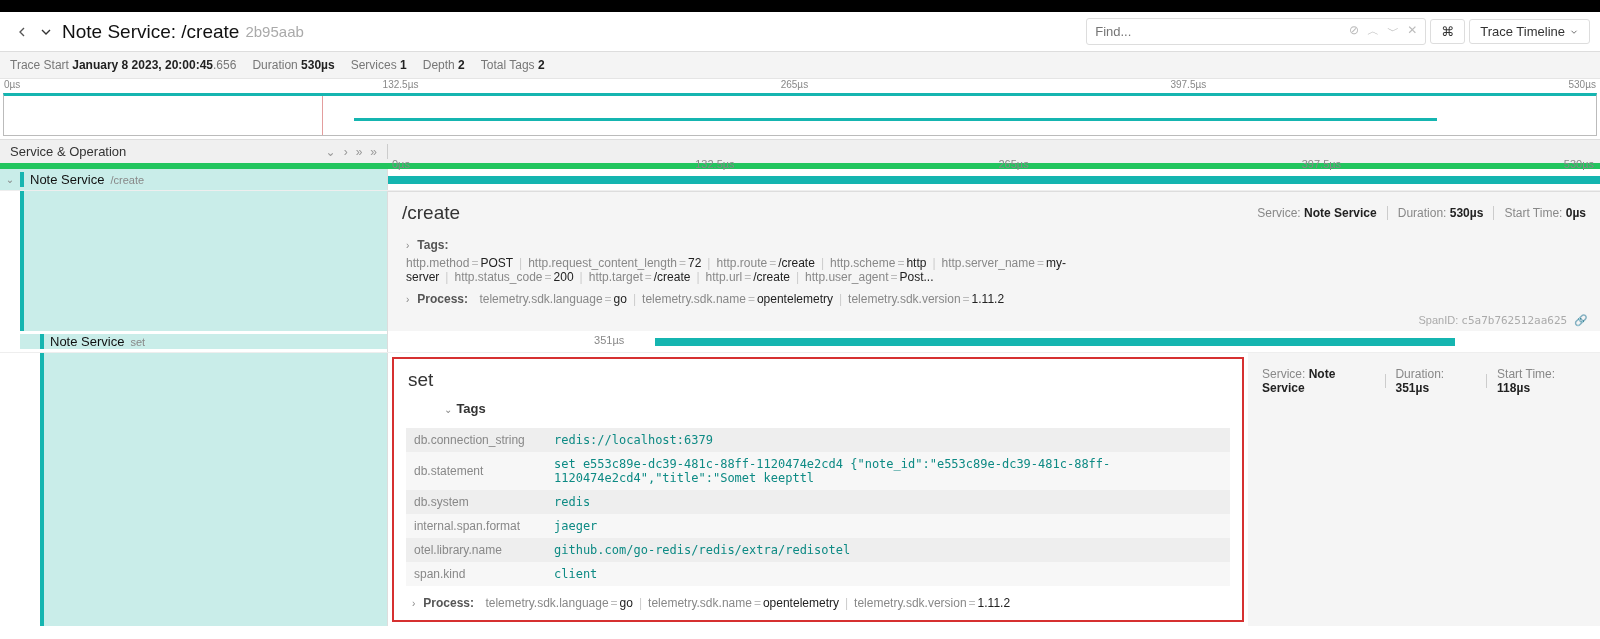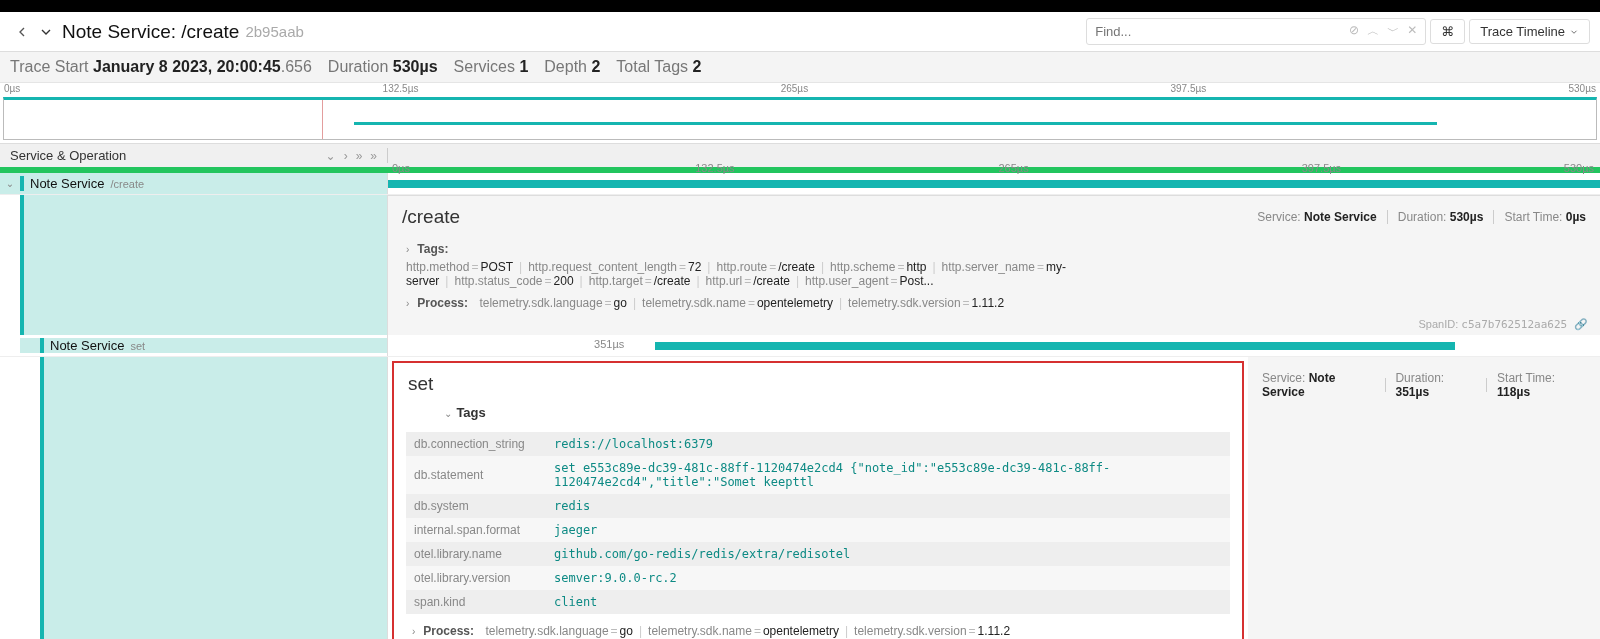--- a/index.html
+++ b/index.html
@@ -8,21 +8,21 @@
   .header { display: flex; align-items: center; padding: 6px 10px; border-bottom: 1px solid #ddd; }
   .back-arrow { width: 24px; height: 24px; display:flex; align-items:center; justify-content:center; cursor:pointer; }
   .chev-down { width: 24px; height:24px; display:flex; align-items:center; justify-content:center; cursor:pointer;}
   .title-main { font-size: 19px; margin-left: 4px; color:#111; }
   .title-id { color: #aaa; margin-left: 6px; font-size: 15px; }
   .header-right { margin-left: auto; display: flex; align-items: center; gap: 4px; }
   .find-box { width: 340px; border: 1px solid #ddd; border-radius: 3px; display:flex; align-items:center; padding: 4px 8px; color:#aaa; position:relative;}
   .find-box input { border:none; outline:none; flex:1; font-size:13px; }
   .find-ctrls { display:flex; gap:8px; color:#bbb; font-size:12px; }
   .tb-btn { border:1px solid #ddd; border-radius:3px; padding:4px 10px; font-size:13px; cursor:pointer; display:flex; align-items:center; gap:4px;}
-  .summary-bar { background:#f4f4f4; display:flex; gap:16px; align-items:center; padding: 6px 10px; font-size:16px; color:#777; border-bottom:1px solid #e5e5e5;}
+  .summary-bar { background:#f4f4f4; display:flex; gap:16px; align-items:center; padding: 6px 10px; font-size:12px; color:#777; border-bottom:1px solid #e5e5e5;}
   .summary-bar b { color:#222; font-weight:600;}
   .minimap { height: 60px; position:relative; }
   .minimap-ticks { display:flex; justify-content:space-between; font-size:10px; color:#888; padding:0 4px; position:absolute; top:0; left:0; right:0;}
   .minimap-body { position:absolute; top:14px; left:3px; right:3px; bottom:3px; border:1px solid #bbb; border-top:3px solid #15b5b0; background:#fff;}
   .minimap-rangeline { position:absolute; top:0; bottom:0; width:1px; background:rgba(200,60,60,0.5);}
   .minimap-span { position:absolute; height:3px; background:#15b5b0;}
   .columns-hdr { display:flex; background:#f0f0f0; border-top:1px solid #ddd; border-bottom:6px solid #22c55e; font-size:13px; height:30px; align-items:center;}
   .left-col { width: 388px; flex-shrink:0; border-right:1px solid #ccc; }
   .right-col { flex:1; position:relative; }
   .svc-op-hdr { display:flex; align-items:center; padding:0 10px; gap:6px; }
@@ -265,24 +265,20 @@
               </tr>
               <tr>
                 <td class="k">internal.span.format</td>
                 <td class="v">jaeger</td>
               </tr>
               <tr>
                 <td class="k">otel.library.name</td>
                 <td class="v">github.com/go-redis/redis/extra/redisotel</td>
               </tr>
               <tr>
-                <td class="k">otel.library.version</td>
-                <td class="v">semver:9.0.0-rc.2</td>
-              </tr>
-              <tr>
                 <td class="k">span.kind</td>
                 <td class="v">client</td>
               </tr>
             </tbody>
         </table>
         <div class="tags-line">
           <span class="tag-chevron">›</span>
           <b>Process:</b>&nbsp;
           <span id="proc1"><span class="tag-key">telemetry.sdk.language</span><span class="tag-eq">=</span><span class="tag-val">go</span><span class="tag-sep">|</span><span class="tag-key">telemetry.sdk.name</span><span class="tag-eq">=</span><span class="tag-val">opentelemetry</span><span class="tag-sep">|</span><span class="tag-key">telemetry.sdk.version</span><span class="tag-eq">=</span><span class="tag-val">1.11.2</span></span>
         </div>

